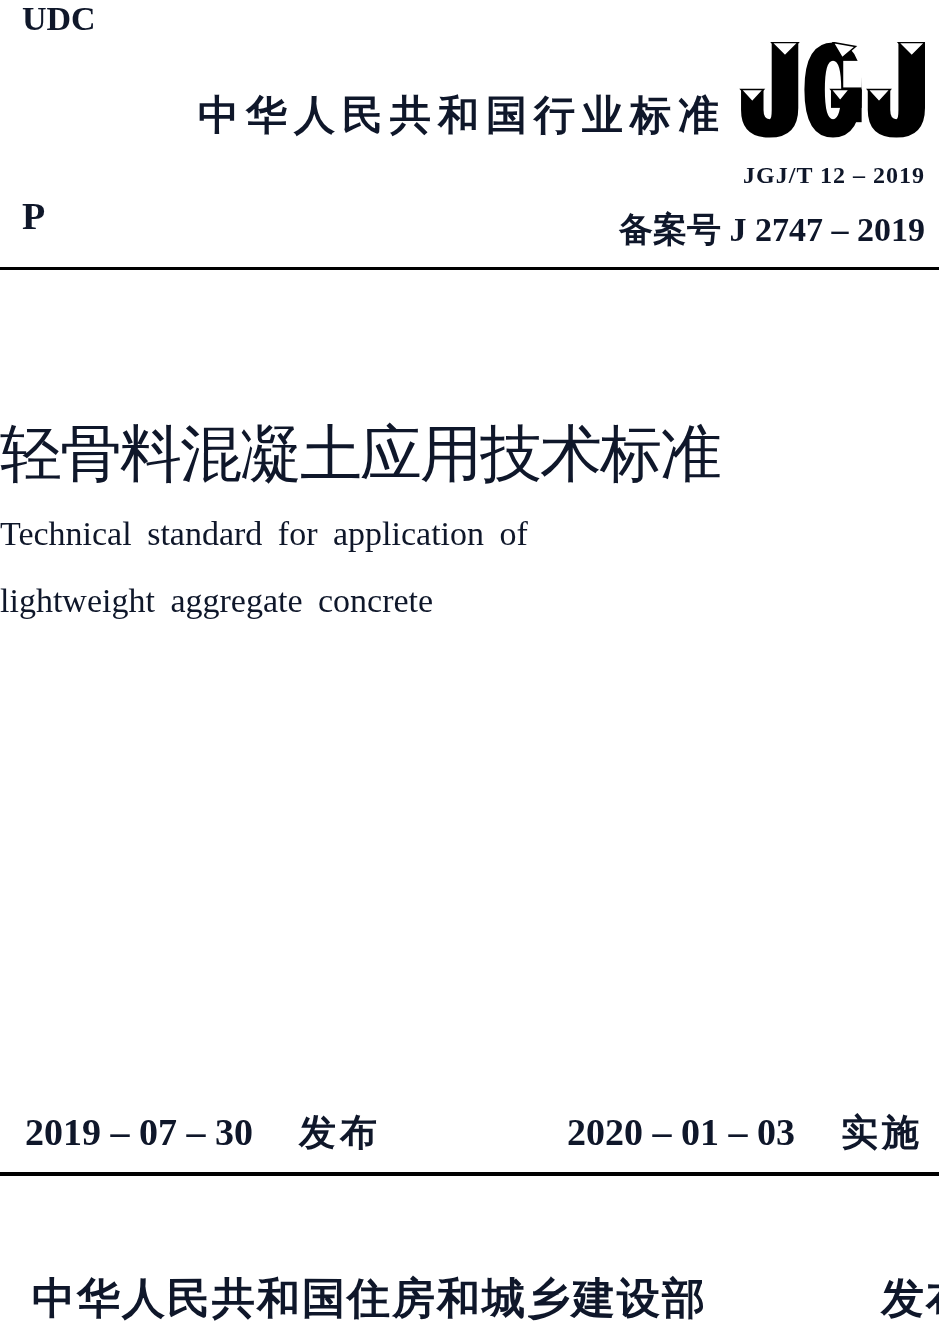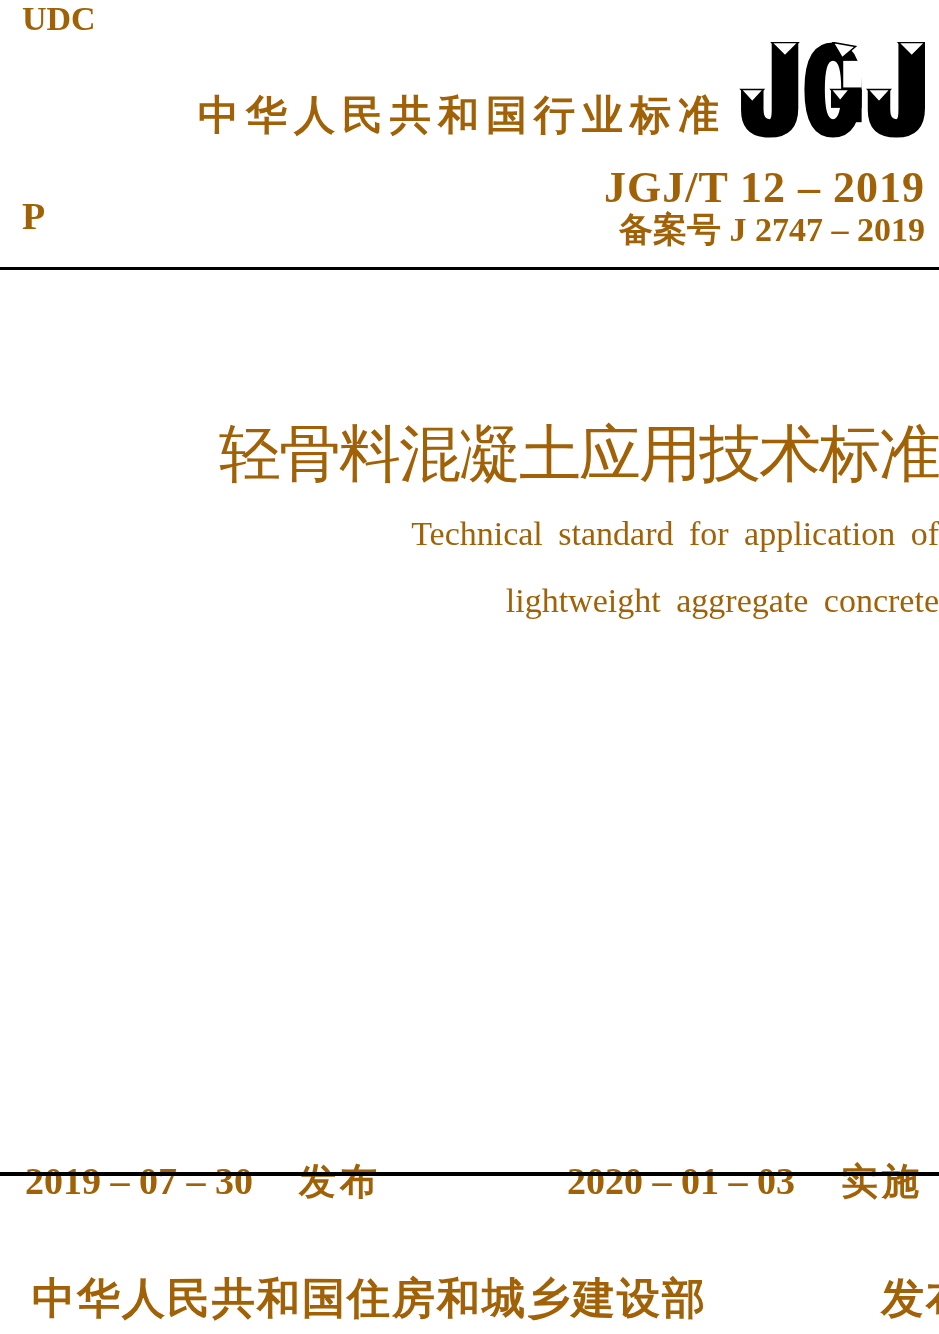--- a/index.html
+++ b/index.html
@@ -1,21 +1,21 @@
 <!DOCTYPE html>
 <html><head>
 <meta charset="utf-8">
 <style>
   html,body{margin:0;padding:0;background:#888;}
   .page{
     position:relative;
     width:939px;height:1334px;
     margin:0 auto;
     background:#ffffff;
-    color:#a16207;
+    color:#0f172a;
     overflow:hidden;
     font-family:"Liberation Serif", serif;
   }
   .udc{
     position:absolute;left:22px;top:0px;
     font-family:"Liberation Serif", serif;
     font-weight:bold;font-size:34px;line-height:1.1;
   }
   .class-code{
     position:absolute;left:22px;top:194px;
@@ -30,48 +30,48 @@
     white-space:nowrap;
     margin-left:20px;
   }
   .logo-wrap{
     position:absolute;right:14px;top:42px;
     width:186px;height:96px;
   }
   .std-no{
     position:absolute;right:14px;top:162px;
     font-family:"Liberation Serif", serif;
-    font-weight:bold;font-size:44px;letter-spacing:1px;
+    font-weight:bold;font-size:24px;letter-spacing:1px;
     white-space:nowrap;text-align:right;
   }
   .record-no{
     position:absolute;right:14px;top:207px;
     font-family:"Liberation Serif", serif;
     font-weight:bold;font-size:34px;
     white-space:nowrap;text-align:right;
   }
   .rule-top{
     position:absolute;left:0;top:267px;width:939px;height:3px;
     background:#000;
   }
   .title-cn{
     position:absolute;left:0;top:412px;width:100%;
-    text-align:right;
+    text-align:left;
     font-family:"Liberation Serif", serif;
     font-weight:400;font-size:62px;letter-spacing:-2px;
     white-space:nowrap;
   }
   .title-en{
     position:absolute;left:0;top:500px;width:100%;
-    text-align:right;
+    text-align:left;
     font-family:"Liberation Serif", serif;
     font-size:34px;line-height:67px;word-spacing:7px;
   }
   .dates-row{
-    position:absolute;left:25px;right:16px;top:1157px;
+    position:absolute;left:25px;right:16px;top:1108px;
     display:flex;justify-content:space-between;align-items:flex-end;
   }
   .date-group{white-space:nowrap;}
   .date-num{
     font-family:"Liberation Serif", serif;
     font-weight:bold;font-size:38px;
   }
   .date-label{
     font-family:"Liberation Sans", sans-serif;
     font-weight:bold;font-size:37px;

